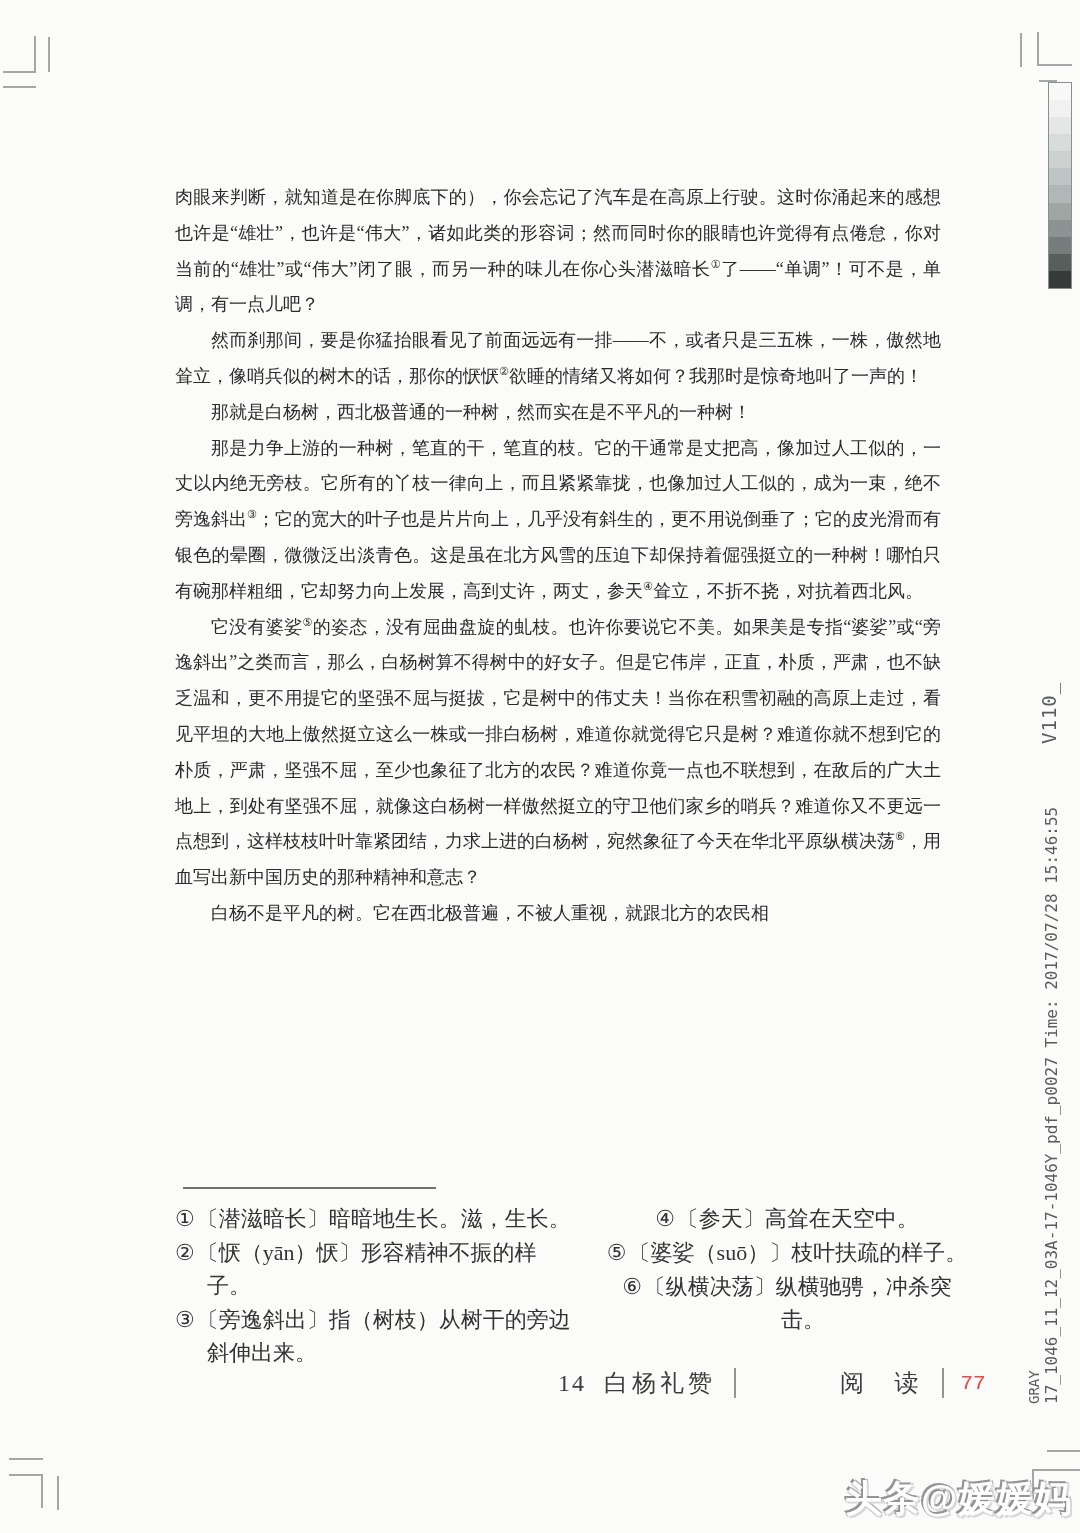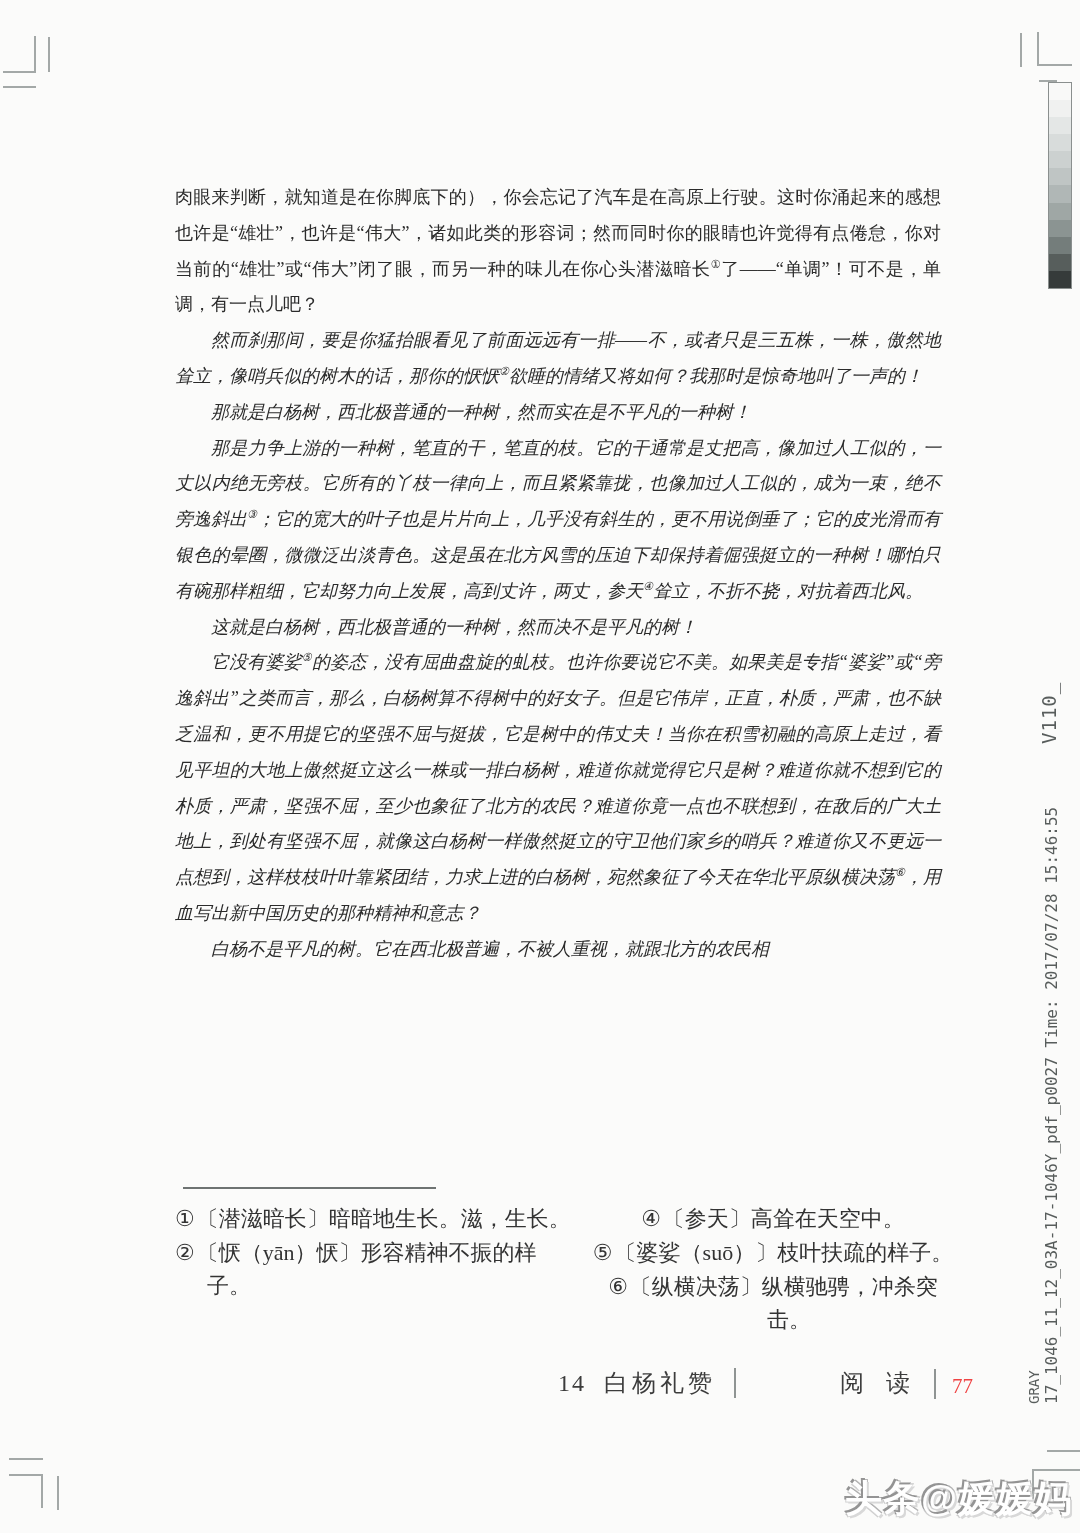--- a/index.html
+++ b/index.html
@@ -32,38 +32,38 @@
   .print-info{left:1042px;top:1404px;font-size:16px;}
   .gray-label{left:1026px;top:1404px;font-size:14px;}
   
   .bodytext{
     position:absolute;left:175px;top:180px;width:766px;
     font-size:18px;line-height:35.8px;
     text-align:justify;
     color:#2b2b2b;
   }
   .bodytext p{margin:0;}
-  .bodytext p.ind{text-indent:2em;font-style:italic;}
+  .bodytext p.ind{text-indent:2em;}
   .bodytext sup{font-size:0.62em;vertical-align:super;line-height:0;}
   
   .fn-divider{position:absolute;left:183px;top:1187px;width:253px;height:2px;background:#6e7372;}
   .footnotes{
     position:absolute;left:175px;top:1202px;width:790px;
-    display:flex;gap:18px;
+    display:flex;gap:32px;
     font-size:22px;line-height:33px;color:#333;
   }
   .fn-col{flex:0 0 auto;}
   .fn-col.left{width:396px;}
   .fn-col.right{width:368px;text-align:center;}
   .fn-item{padding-left:1.45em;text-indent:-1.45em;margin:0 0 1px 0;}
   .fn-item .num{margin-right:2px;}
   
   .footer{position:absolute;left:0;top:1363px;width:1080px;height:40px;font-size:24px;color:#3c3c3c;}
   .footer .left-group{position:absolute;left:558px;top:4px;display:flex;align-items:center;gap:18px;}
-  .footer .right-group{position:absolute;left:840px;top:4px;display:flex;align-items:flex-end;gap:16px;}
+  .footer .right-group{position:absolute;left:840px;top:4px;display:flex;align-items:center;gap:16px;font-family:Liberation Mono, monospace;}
   .footer .vbar{width:2px;height:30px;background:#8f9493;}
   .footer .lesson-no{letter-spacing:2px;}
   .footer .lesson-title{letter-spacing:4px;}
   .footer .section{letter-spacing:8px;}
   .footer .pageno{font-size:21px;color:#ef4444;}
   
   .watermark{
     position:absolute;right:8px;top:1474px;
     font-family:"Liberation Sans","DejaVu Sans",sans-serif;
     font-size:37px;font-weight:bold;
@@ -114,30 +114,30 @@
 
   <div class="rot code-v110">V110_</div>
   <div class="rot print-info">17_1046_11_12_03A-17-1046Y_pdf_p0027 Time: 2017/07/28 15:46:55</div>
   <div class="rot gray-label">GRAY</div>
 
   <div class="bodytext">
     <p>肉眼来判断，就知道是在你脚底下的），你会忘记了汽车是在高原上行驶。这时你涌起来的感想也许是“雄壮”，也许是“伟大”，诸如此类的形容词；然而同时你的眼睛也许觉得有点倦怠，你对当前的“雄壮”或“伟大”闭了眼，而另一种的味儿在你心头潜滋暗长<sup>①</sup>了——“单调”！可不是，单调，有一点儿吧？</p>
     <p class="ind">然而刹那间，要是你猛抬眼看见了前面远远有一排——不，或者只是三五株，一株，傲然地耸立，像哨兵似的树木的话，那你的恹恹<sup>②</sup>欲睡的情绪又将如何？我那时是惊奇地叫了一声的！</p>
     <p class="ind">那就是白杨树，西北极普通的一种树，然而实在是不平凡的一种树！</p>
     <p class="ind">那是力争上游的一种树，笔直的干，笔直的枝。它的干通常是丈把高，像加过人工似的，一丈以内绝无旁枝。它所有的丫枝一律向上，而且紧紧靠拢，也像加过人工似的，成为一束，绝不旁逸斜出<sup>③</sup>；它的宽大的叶子也是片片向上，几乎没有斜生的，更不用说倒垂了；它的皮光滑而有银色的晕圈，微微泛出淡青色。这是虽在北方风雪的压迫下却保持着倔强挺立的一种树！哪怕只有碗那样粗细，它却努力向上发展，高到丈许，两丈，参天<sup>④</sup>耸立，不折不挠，对抗着西北风。</p>
-    <p class="ind">这就是白杨树，西北极普通的一种树，然而决不是平凡的树！</p>
     <p class="ind">它没有婆娑<sup>⑤</sup>的姿态，没有屈曲盘旋的虬枝。也许你要说它不美。如果美是专指“婆娑”或“旁逸斜出”之类而言，那么，白杨树算不得树中的好女子。但是它伟岸，正直，朴质，严肃，也不缺乏温和，更不用提它的坚强不屈与挺拔，它是树中的伟丈夫！当你在积雪初融的高原上走过，看见平坦的大地上傲然挺立这么一株或一排白杨树，难道你就觉得它只是树？难道你就不想到它的朴质，严肃，坚强不屈，至少也象征了北方的农民？难道你竟一点也不联想到，在敌后的广大土地上，到处有坚强不屈，就像这白杨树一样傲然挺立的守卫他们家乡的哨兵？难道你又不更远一点想到，这样枝枝叶叶靠紧团结，力求上进的白杨树，宛然象征了今天在华北平原纵横决荡<sup>⑥</sup>，用血写出新中国历史的那种精神和意志？</p>
     <p class="ind">白杨不是平凡的树。它在西北极普遍，不被人重视，就跟北方的农民相</p>
   </div>
 
   <div class="fn-divider"></div>
   <div class="footnotes">
     <div class="fn-col left">
       <p class="fn-item"><span class="num">①</span><span>〔潜滋暗长〕暗暗地生长。滋，生长。</span></p>
       <p class="fn-item"><span class="num">②</span><span>〔恹（yān）恹〕形容精神不振的样子。</span></p>
+      <p class="fn-item"><span class="num">③</span><span>〔旁逸斜出〕指（树枝）从树干的旁边斜伸出来。</span></p>
     </div>
     <div class="fn-col right">
       <p class="fn-item"><span class="num">④</span><span>〔参天〕高耸在天空中。</span></p>
       <p class="fn-item"><span class="num">⑤</span><span>〔婆娑（suō）〕枝叶扶疏的样子。</span></p>
       <p class="fn-item"><span class="num">⑥</span><span>〔纵横决荡〕纵横驰骋，冲杀突击。</span></p>
     </div>
   </div>
 
   <div class="footer">
     <div class="left-group">

